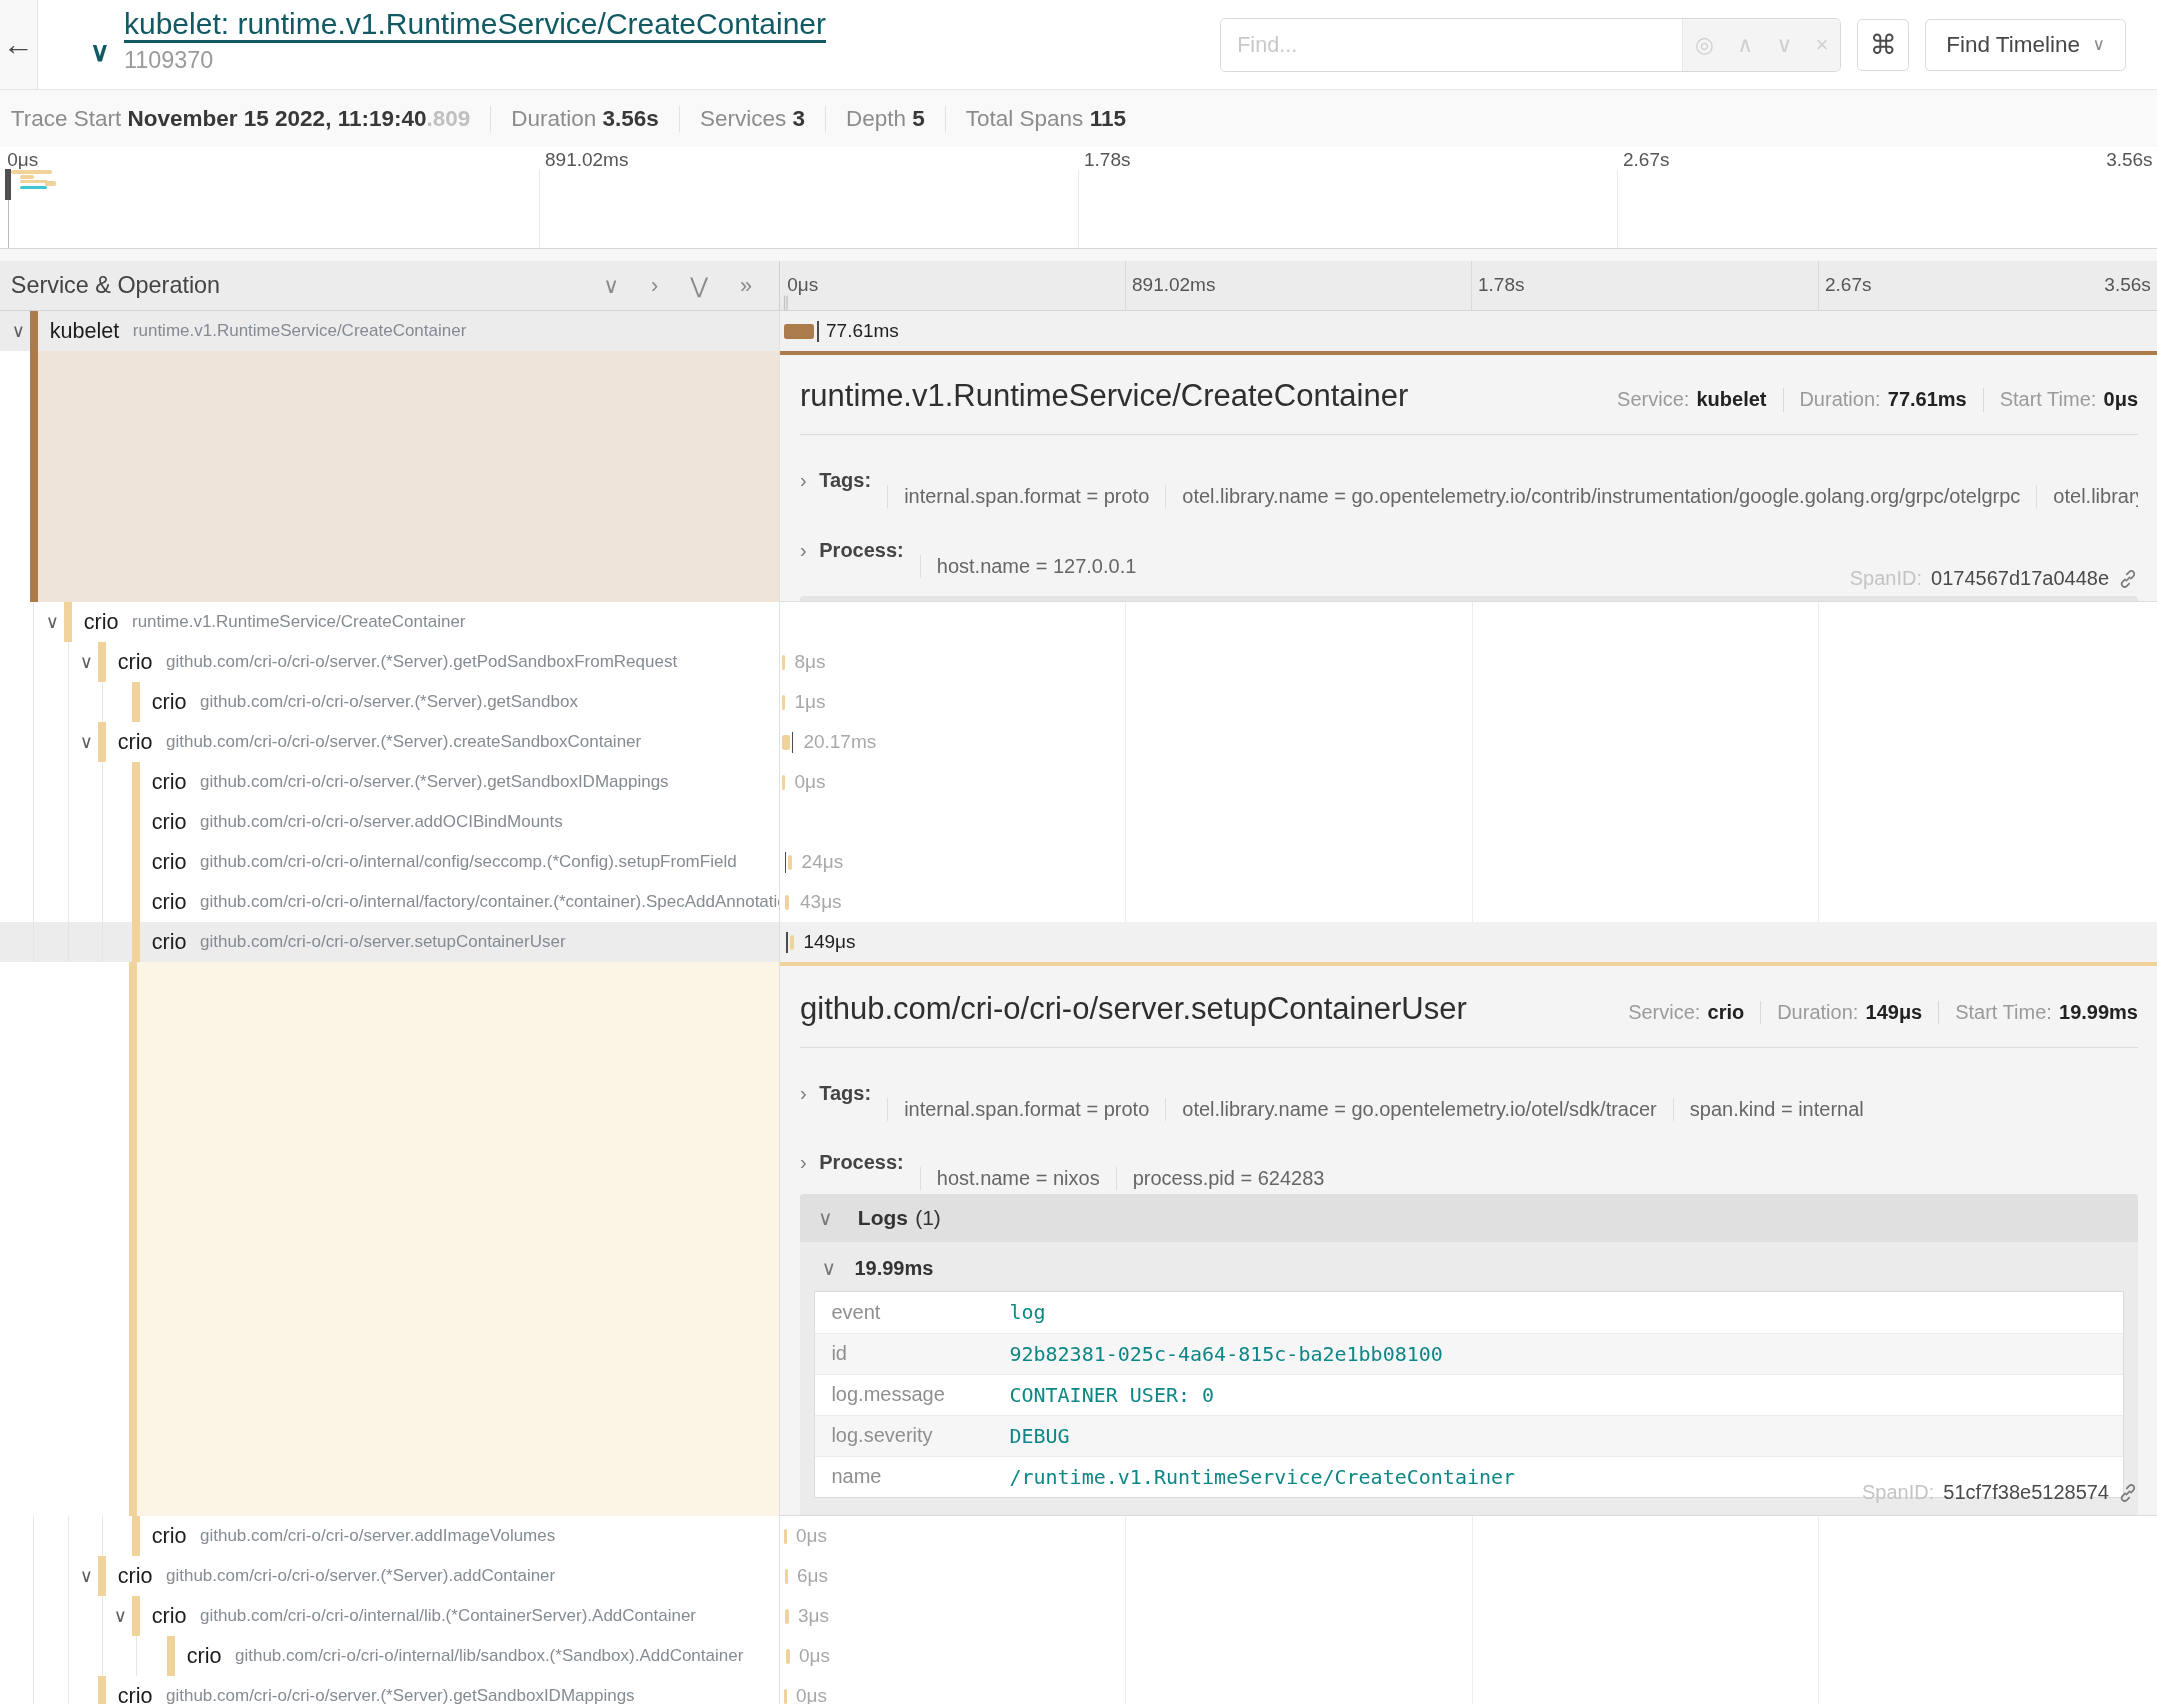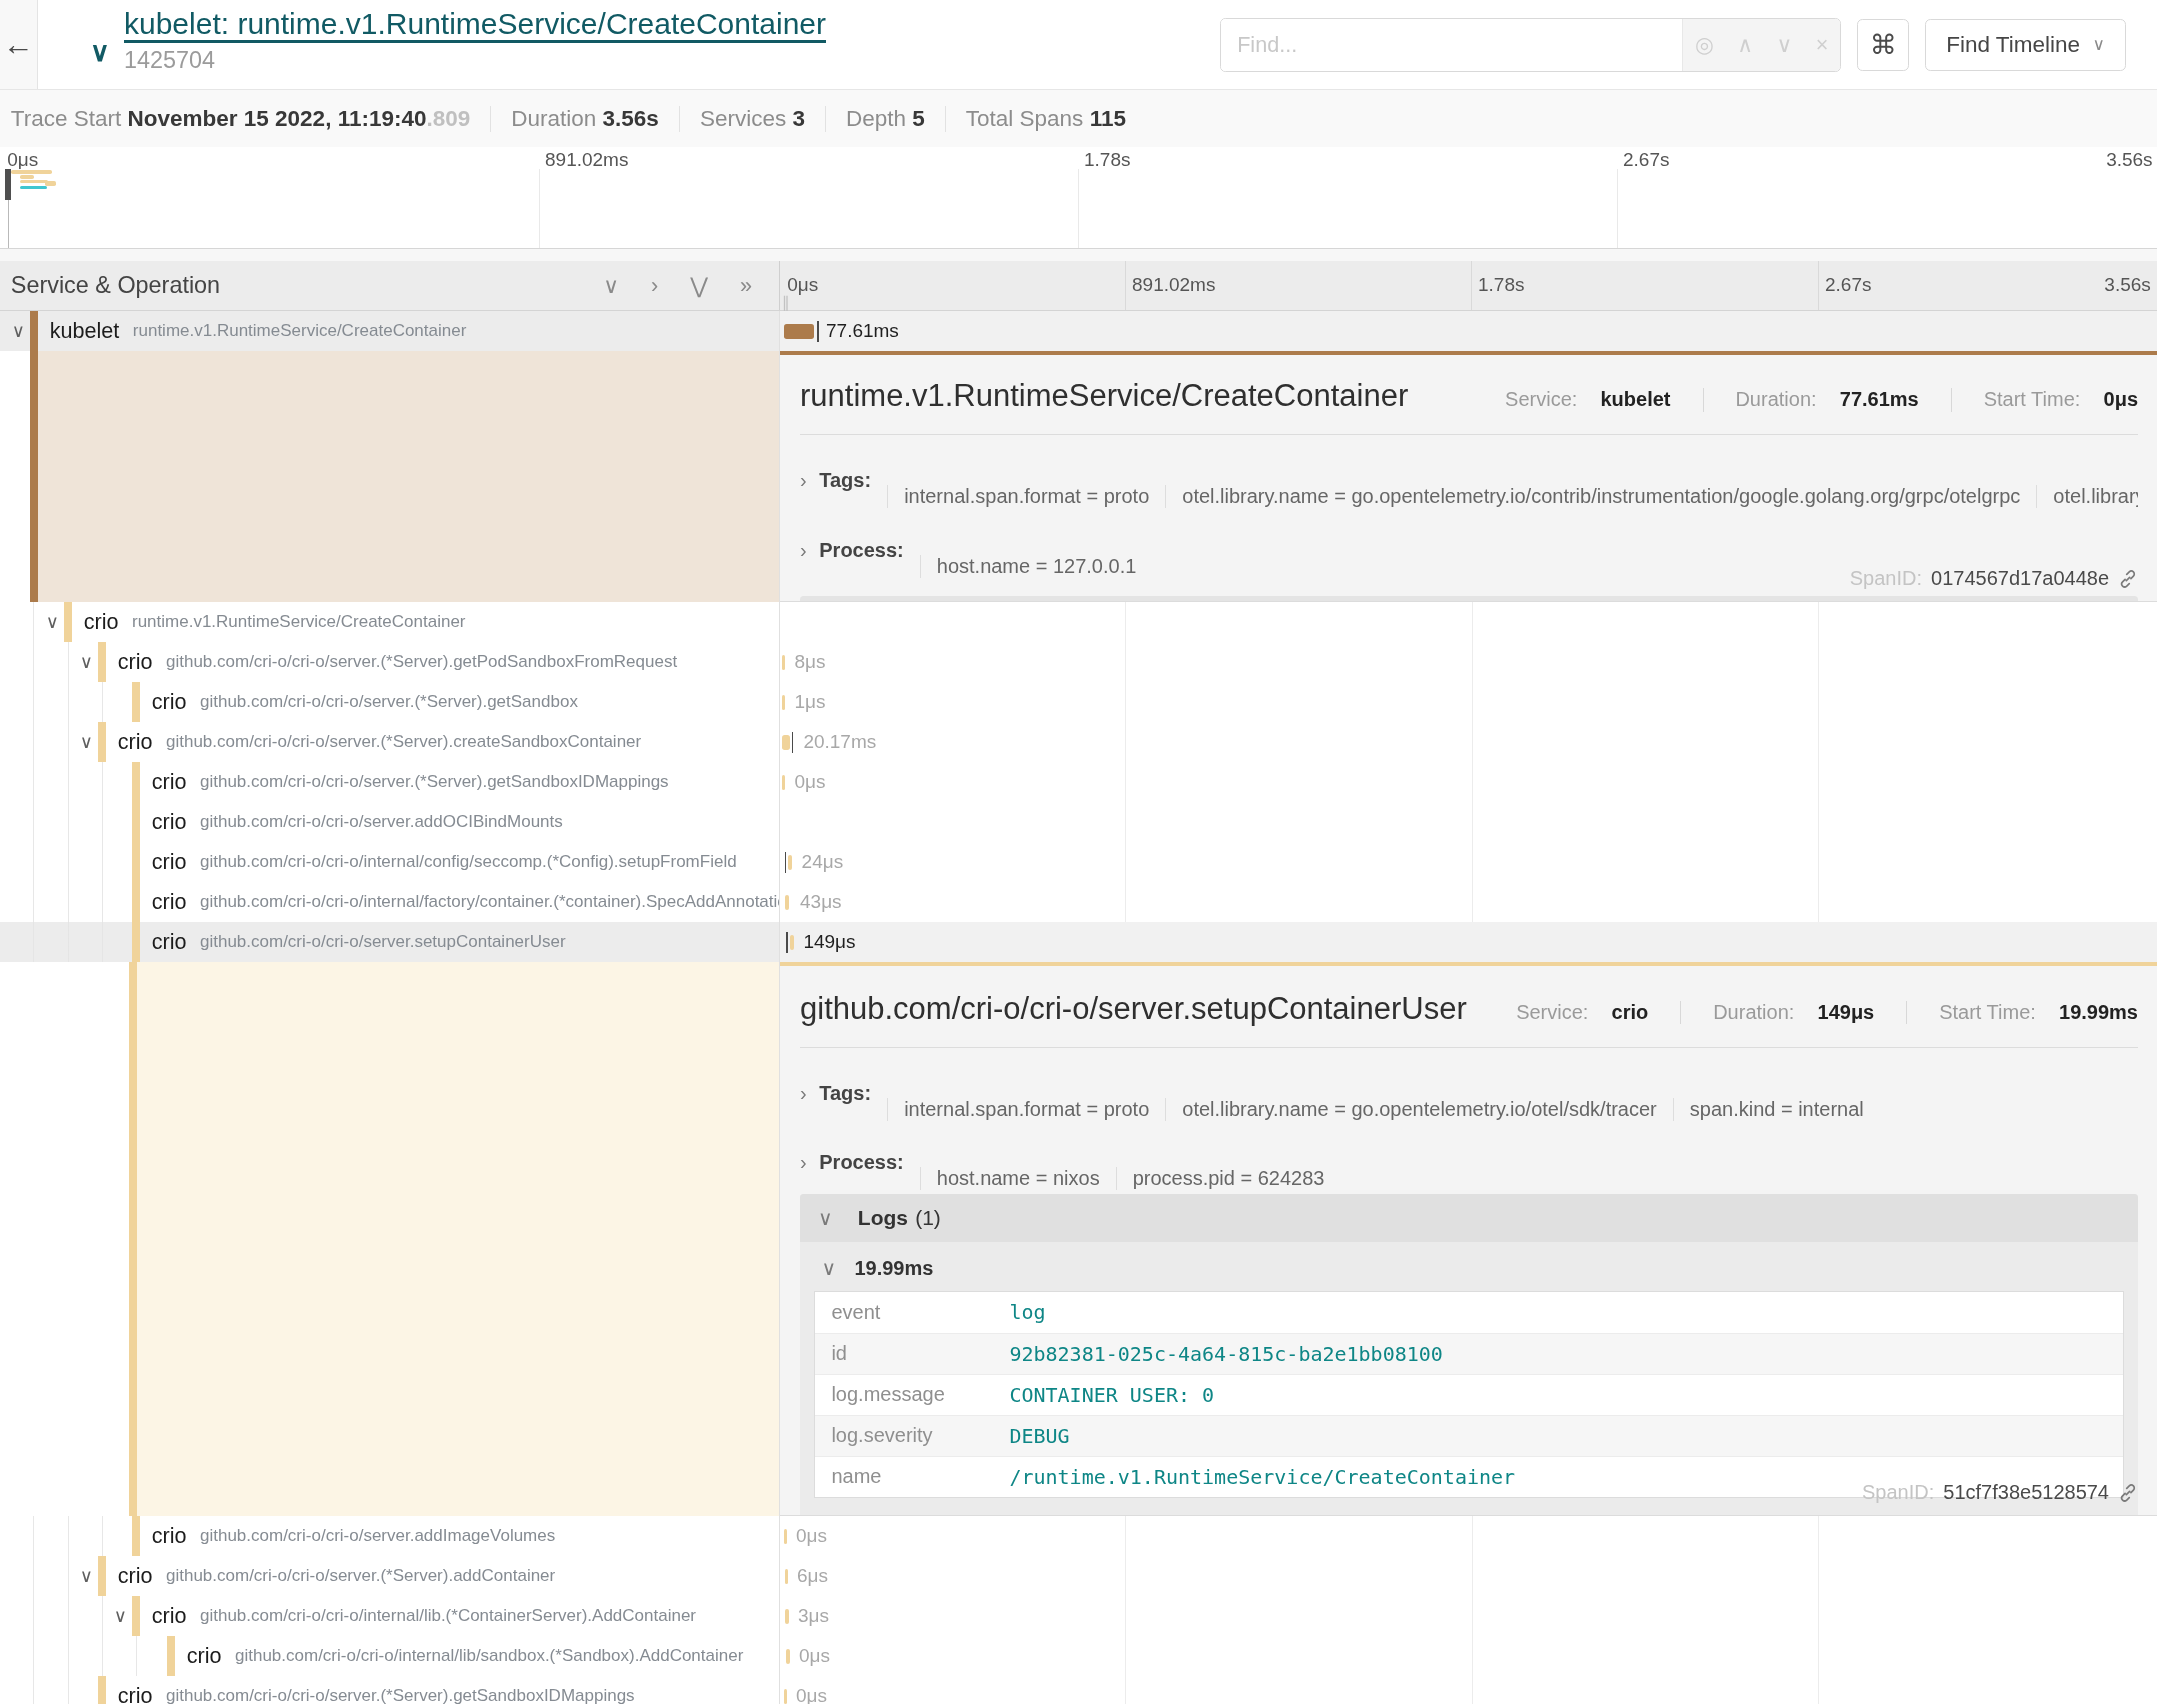--- a/index.html
+++ b/index.html
@@ -81,21 +81,21 @@
   
   .panel{display:flex;position:relative;z-index:1;}
   .p1{height:251px;}
   .p2{height:554px;}
   .pleft{width:780px;position:relative;border-right:0.9px solid #e0e0e0;background:#fff;background-repeat:no-repeat;background-size:0.9px 100%;}
   .pleft i{position:absolute;top:0;bottom:0;}
   .pstripe{width:8px;}
   .pright{flex:1;background:#f4f4f4;border-top:4.5px solid;border-bottom:0.9px solid #dcdcdc;padding:0 20px;position:relative;overflow:hidden;}
   .ptrow{display:flex;align-items:baseline;margin-top:23.4px;white-space:nowrap;}
   .ptitle{font-size:31px;color:#2f2f2f;flex:1;overflow:hidden;}
-  .pmeta{display:flex;align-items:center;font-size:20px;color:#9a9a9a;gap:16px;}
+  .pmeta{display:flex;align-items:center;font-size:20px;color:#9a9a9a;}
   .pmeta b{color:#222;margin-left:7.2px;}
   .msep{width:0.9px;height:23.4px;background:#d8d8d8;margin:0 16px;}
   .pdiv{border-top:0.9px solid #dcdcdc;margin-top:20px;}
   .kvrow{display:flex;align-items:center;margin-top:18px;font-size:20px;color:#666;white-space:nowrap;overflow:hidden;cursor:pointer;}
   .kchev{color:#7a7a7a;margin-right:12.6px;font-size:20px;}
   .klabel{font-weight:bold;color:#444;margin-right:16px;}
   .kitem{padding:0 16px;border-left:0.9px solid #ddd;margin-top:32px;}
   .kitem:first-of-type{border-left:none;padding-left:0;}
   .logsband{margin-top:18px;background:#e4e4e4;border-radius:3.6px;padding:11.7px 18px;font-size:21px;color:#333;cursor:pointer;}
   .logsband .blabel{font-weight:bold;margin:0 7.2px 0 12.6px;}
@@ -120,21 +120,21 @@
 
 <div class="app">
 
   <div class="hdr">
     <div class="backcol">
         <span>←</span>
       </div>
     <div class="titlewrap">
       <span class="tcollapse">∨</span>
       <div class="ttitle">kubelet: runtime.v1.RuntimeService/CreateContainer</div>
-      <div class="tid">1425704</div>
+      <div class="tid">1109370</div>
     </div>
     <div class="hctrls">
       <div class="findbox">
         <input placeholder="Find..." style="">
         <div class="findicons">
           <span>◎</span>
           <span>∧</span>
           <span>∨</span>
           <span>×</span>
         </div>

